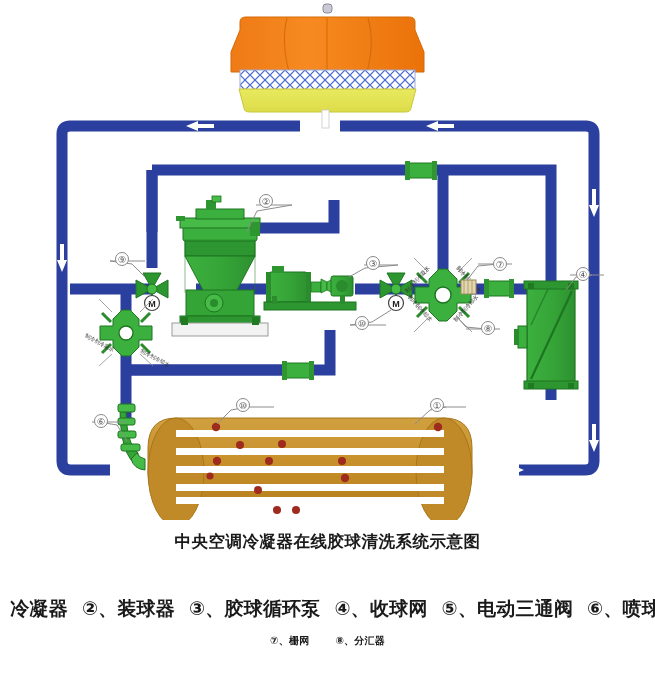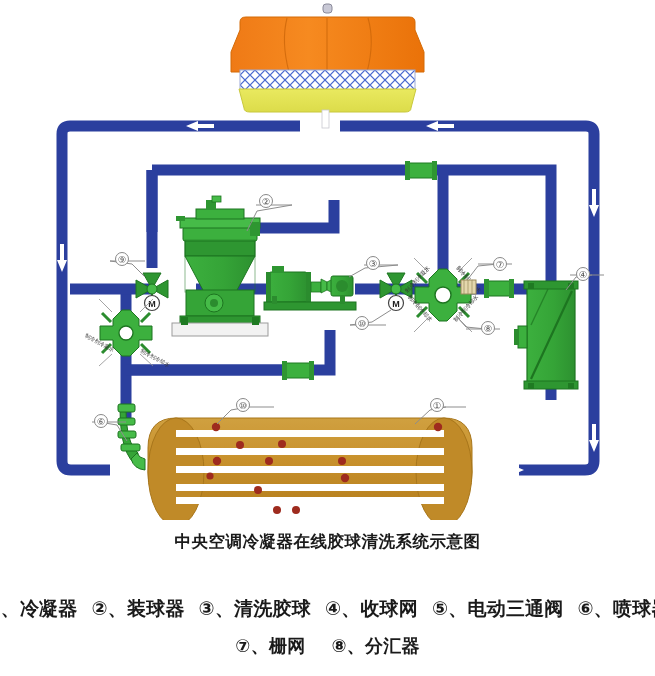--- a/index.html
+++ b/index.html
@@ -12,21 +12,21 @@
   }
   #stage{position:absolute;left:0;top:0;width:655px;height:676px;}
   svg#diagram{position:absolute;left:0;top:0;width:655px;height:520px;display:block;}
 
   .caption{
     position:absolute;left:0;width:655px;text-align:center;
     font-weight:bold;color:#1a1a1a;
   }
   #title{top:531px;font-size:16.5px;letter-spacing:.5px;}
   #legend1{top:596px;font-size:19px;letter-spacing:.2px;}
-  #legend2{top:634px;font-size:18px;letter-spacing:.2px;}
+  #legend2{top:634px;font-size:10px;letter-spacing:.2px;}
   .legend-row{display:flex;justify-content:center;gap:14px;flex-wrap:nowrap;}
   .legend-item{white-space:nowrap;}
 </style>
 </head>
 <body>
 
 <div id="stage">
 
 <svg id="diagram" viewBox="0 0 655 520">
   <defs>
@@ -355,21 +355,21 @@
     <text x="437" y="409">①</text>
   </g>
 </svg>
 
 <div class="caption" id="title">中央空调冷凝器在线胶球清洗系统示意图</div>
 
 <div class="caption" id="legend1">
   <div class="legend-row">
     <span class="legend-item"><span>①</span><span>、</span><span>冷凝器</span></span>
     <span class="legend-item"><span>②</span><span>、</span><span>装球器</span></span>
-    <span class="legend-item"><span>③</span><span>、</span><span>清洗胶球</span></span>
+    <span class="legend-item"><span>③</span><span>、</span><span>胶球循环泵</span></span>
     <span class="legend-item"><span>④</span><span>、</span><span>收球网</span></span>
     <span class="legend-item"><span>⑤</span><span>、</span><span>电动三通阀</span></span>
     <span class="legend-item"><span>⑥</span><span>、</span><span>喷球器</span></span>
   </div>
 </div>
 
 <div class="caption" id="legend2">
   <div class="legend-row" style="gap:26px;">
     <span class="legend-item"><span>⑦</span><span>、</span><span>栅网</span></span>
     <span class="legend-item"><span>⑧</span><span>、</span><span>分汇器</span></span>

